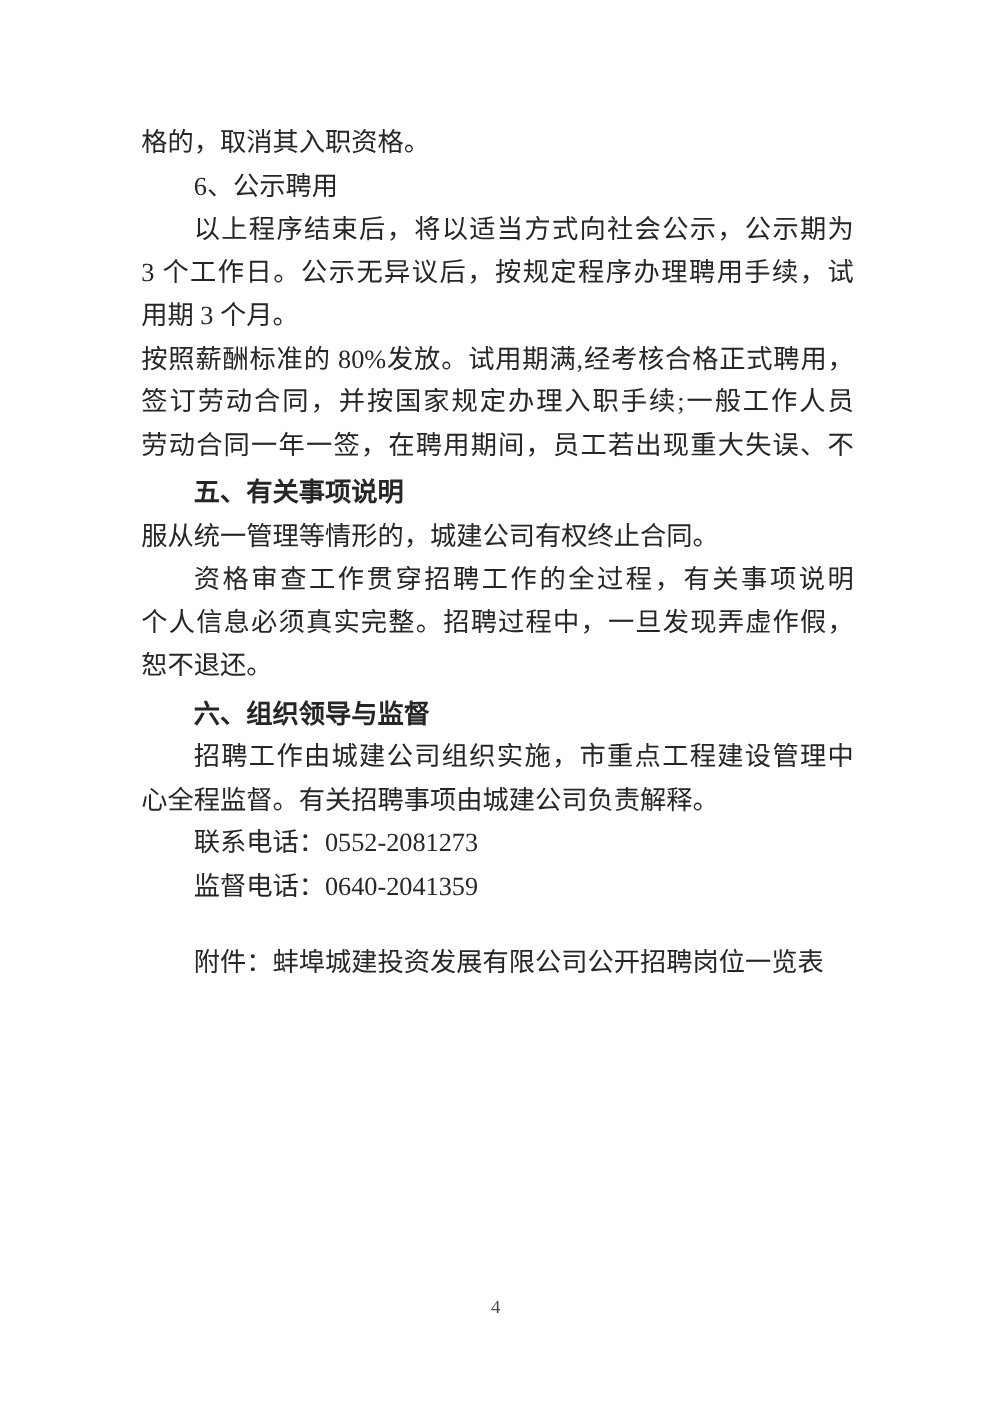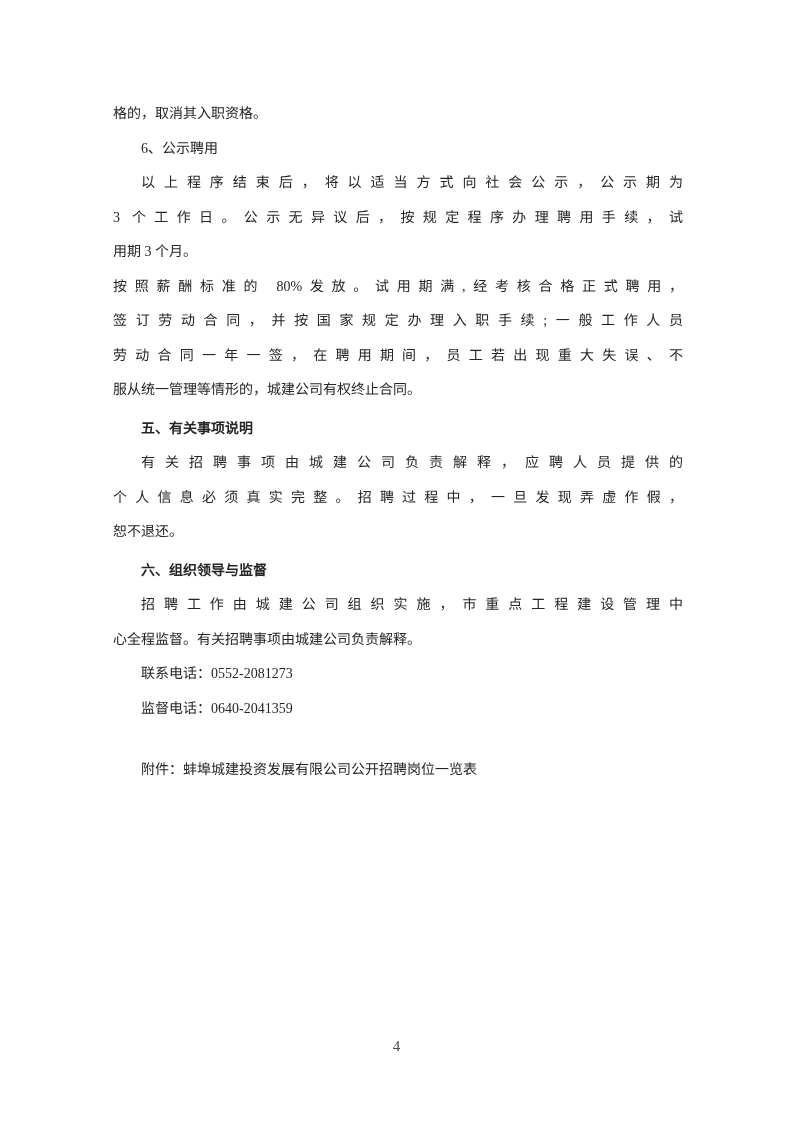--- a/index.html
+++ b/index.html
@@ -13,21 +13,21 @@
     position: relative;
     overflow: hidden;
     font-family: "Liberation Serif", "DejaVu Serif", serif;
     color: #262626;
   }
   .text-block {
     position: absolute;
     left: 113px;
     top: 97px;
     width: 570px;
-    font-size: 14px;
+    font-size: 21px;
   }
   .doc-line {
     height: 34.5px;
     line-height: 34.5px;
     overflow: hidden;
     text-align: left;
   }
   .doc-line.justify {
     text-align: justify;
     text-align-last: justify;
@@ -60,23 +60,23 @@
 
 <div class="text-block">
   <div class="doc-line">格的，取消其入职资格。</div>
   <div class="doc-line indent">6、公示聘用</div>
   <div class="doc-line indent justify">以上程序结束后，将以适当方式向社会公示，公示期为</div>
   <div class="doc-line justify">3 个工作日。公示无异议后，按规定程序办理聘用手续，试</div>
   <div class="doc-line">用期 3 个月。</div>
   <div class="doc-line justify">按照薪酬标准的 80%发放。试用期满,经考核合格正式聘用，</div>
   <div class="doc-line justify">签订劳动合同，并按国家规定办理入职手续;一般工作人员</div>
   <div class="doc-line justify">劳动合同一年一签，在聘用期间，员工若出现重大失误、不</div>
+  <div class="doc-line indent bold gap-before">五、有关事项说明</div>
   <div class="doc-line">服从统一管理等情形的，城建公司有权终止合同。</div>
-  <div class="doc-line indent bold gap-before">五、有关事项说明</div>
-  <div class="doc-line indent justify">有关招聘事项由城建公司负责解释，应聘人员提供的</div>
+  <div class="doc-line indent justify">资格审查工作贯穿招聘工作的全过程，有关事项说明</div>
   <div class="doc-line justify">个人信息必须真实完整。招聘过程中，一旦发现弄虚作假，</div>
   <div class="doc-line">恕不退还。</div>
   <div class="doc-line indent bold gap-before">六、组织领导与监督</div>
   <div class="doc-line indent justify">招聘工作由城建公司组织实施，市重点工程建设管理中</div>
   <div class="doc-line">心全程监督。有关招聘事项由城建公司负责解释。</div>
   <div class="doc-line indent">联系电话：0552-2081273</div>
   <div class="doc-line indent">监督电话：0640-2041359</div>
   <div class="spacer"></div>
   <div class="doc-line indent">附件：蚌埠城建投资发展有限公司公开招聘岗位一览表</div>
 </div>

